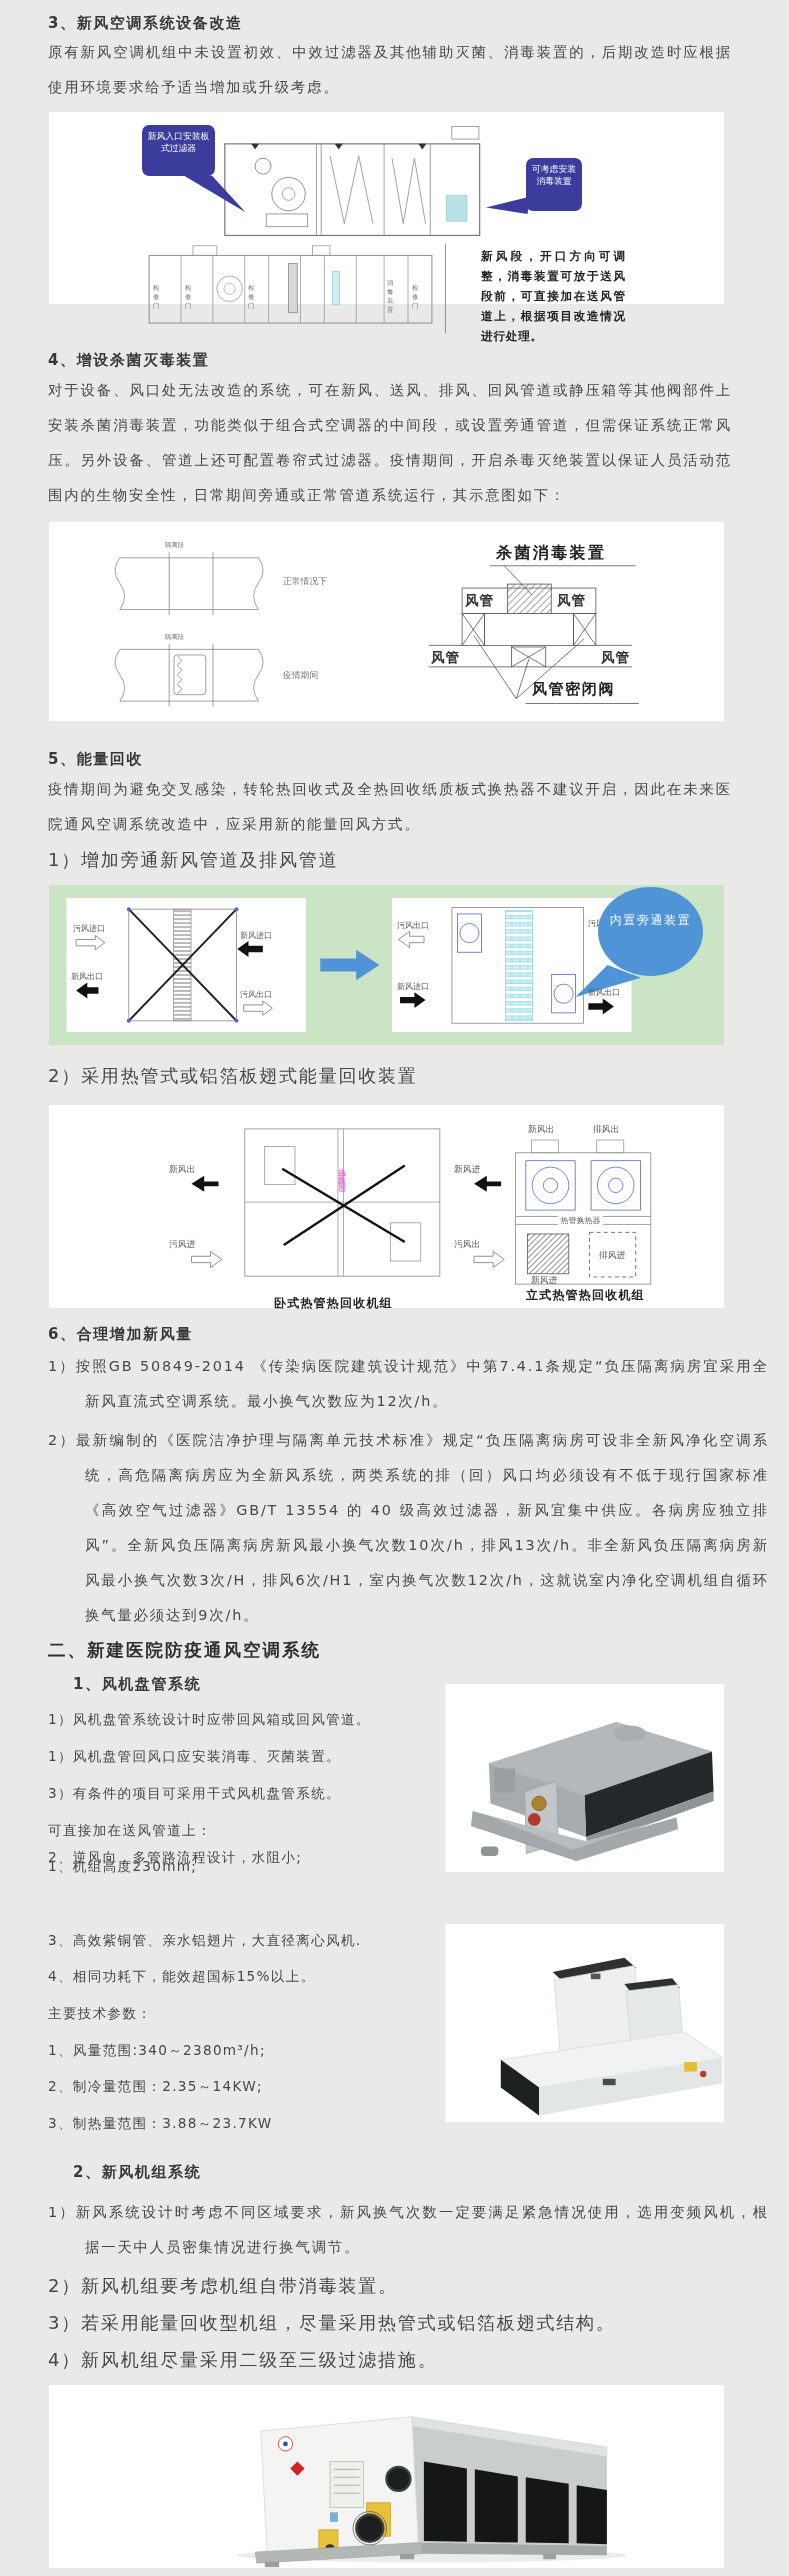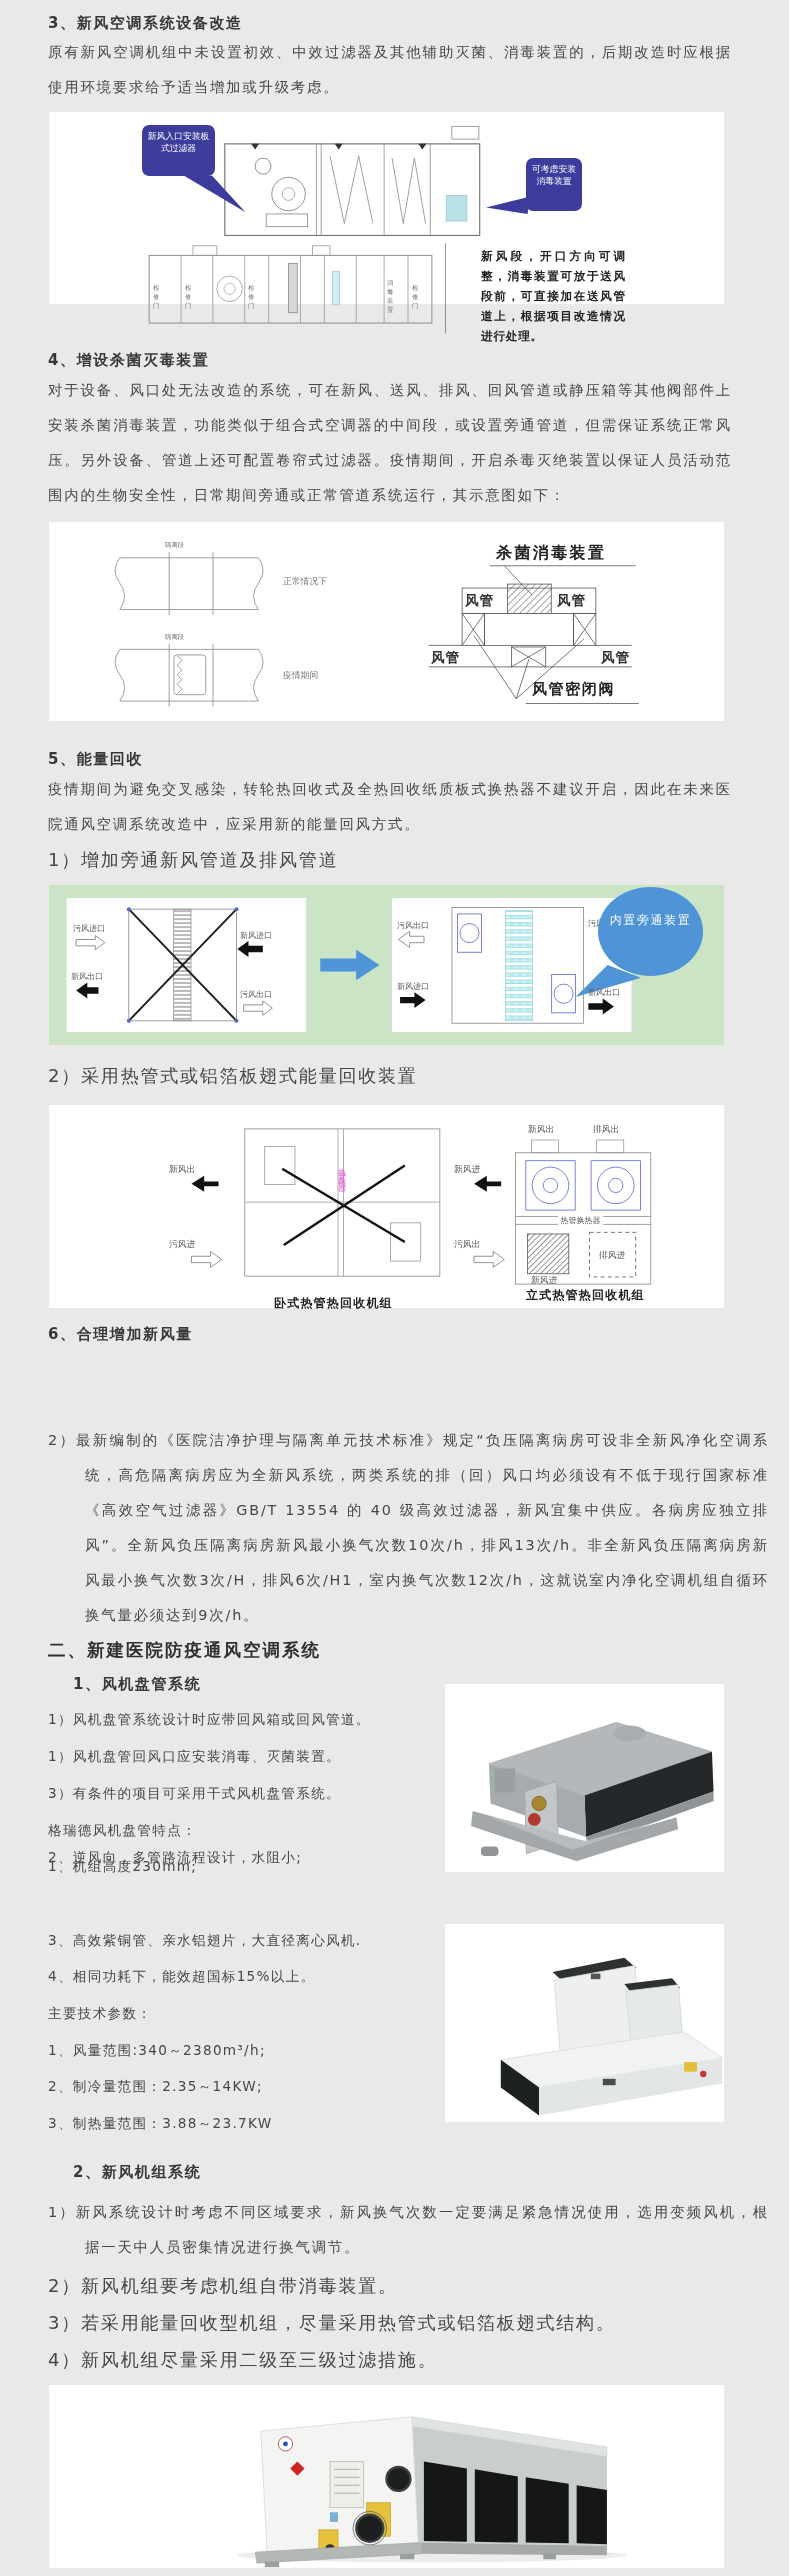--- a/index.html
+++ b/index.html
@@ -246,29 +246,30 @@
     <div class="lbl fig-cap" style="left:225px;top:182px;margin-top:8px;">卧式热管热回收机组</div>
     <span class="lbl diag-lbl" style="left:479px;top:19px;font-size:8.8px;">新风出</span>
     <span class="lbl diag-lbl" style="left:544px;top:19px;font-size:8.8px;">排风出</span>
     <span class="lbl diag-lbl" style="left:509px;top:110px;font-size:8px;background:#fff;padding:0 2.4px;">热管换热器</span>
     <span class="lbl diag-lbl" style="left:482px;top:170px;font-size:8.8px;">新风进</span>
     <span class="lbl diag-lbl" style="left:550px;top:145px;font-size:8.8px;">排风进</span>
     <div class="lbl fig-cap" style="left:477px;top:182px;">立式热管热回收机组</div>
   </div>
 
   <div class="abs h2" style="left:48px;top:1325px;">6、合理增加新风量</div>
+  <div class="abs body hang" style="left:48px;top:1349px;width:684px;">1）按照GB 50849-2014 《传染病医院建筑设计规范》中第7.4.1条规定“负压隔离病房宜采用全新风直流式空调系统。最小换气次数应为12次/h。</div>
   <div class="abs body hang" style="left:48px;top:1423px;width:684px;">2）最新编制的《医院洁净护理与隔离单元技术标准》规定“负压隔离病房可设非全新风净化空调系统，高危隔离病房应为全新风系统，两类系统的排（回）风口均必须设有不低于现行国家标准《高效空气过滤器》GB/T 13554 的 40 级高效过滤器，新风宜集中供应。各病房应独立排风”。全新风负压隔离病房新风最小换气次数10次/h，排风13次/h。非全新风负压隔离病房新风最小换气次数3次/H，排风6次/H1，室内换气次数12次/h，这就说室内净化空调机组自循环换气量必须达到9次/h。</div>
 
   <div class="abs h1" style="left:48px;top:1638px;">二、新建医院防疫通风空调系统</div>
 
   <div class="abs h2" style="left:73px;top:1675px;">1、风机盘管系统</div>
   <div class="abs small-list" style="left:48px;top:1711px;">1）风机盘管系统设计时应带回风箱或回风管道。</div>
   <div class="abs small-list" style="left:48px;top:1748px;">1）风机盘管回风口应安装消毒、灭菌装置。</div>
   <div class="abs small-list" style="left:48px;top:1785px;">3）有条件的项目可采用干式风机盘管系统。</div>
-  <div class="abs small-list" style="left:48px;top:1822px;">格瑞德风机盘管特点：</div>
+  <div class="abs small-list" style="left:48px;top:1822px;">可直接加在送风管道上：</div>
   <div class="abs small-list" style="left:48px;top:1858px;">1、机组高度230mm;</div>
   <div class="abs small-list" style="left:48px;top:1849px;">2、逆风向，多管路流程设计，水阻小;</div>
   <div class="abs small-list" style="left:48px;top:1932px;">3、高效紫铜管、亲水铝翅片，大直径离心风机.</div>
   <div class="abs small-list" style="left:48px;top:1968px;">4、相同功耗下，能效超国标15%以上。</div>
   <div class="abs small-list" style="left:48px;top:2005px;">主要技术参数：</div>
   <div class="abs small-list" style="left:48px;top:2042px;">1、风量范围:340～2380m³/h;</div>
   <div class="abs small-list" style="left:48px;top:2078px;">2、制冷量范围：2.35～14KW;</div>
   <div class="abs small-list" style="left:48px;top:2115px;">3、制热量范围：3.88～23.7KW</div>
 
   <div class="fig" style="left:445px;top:1684px;width:279px;height:188px;">

